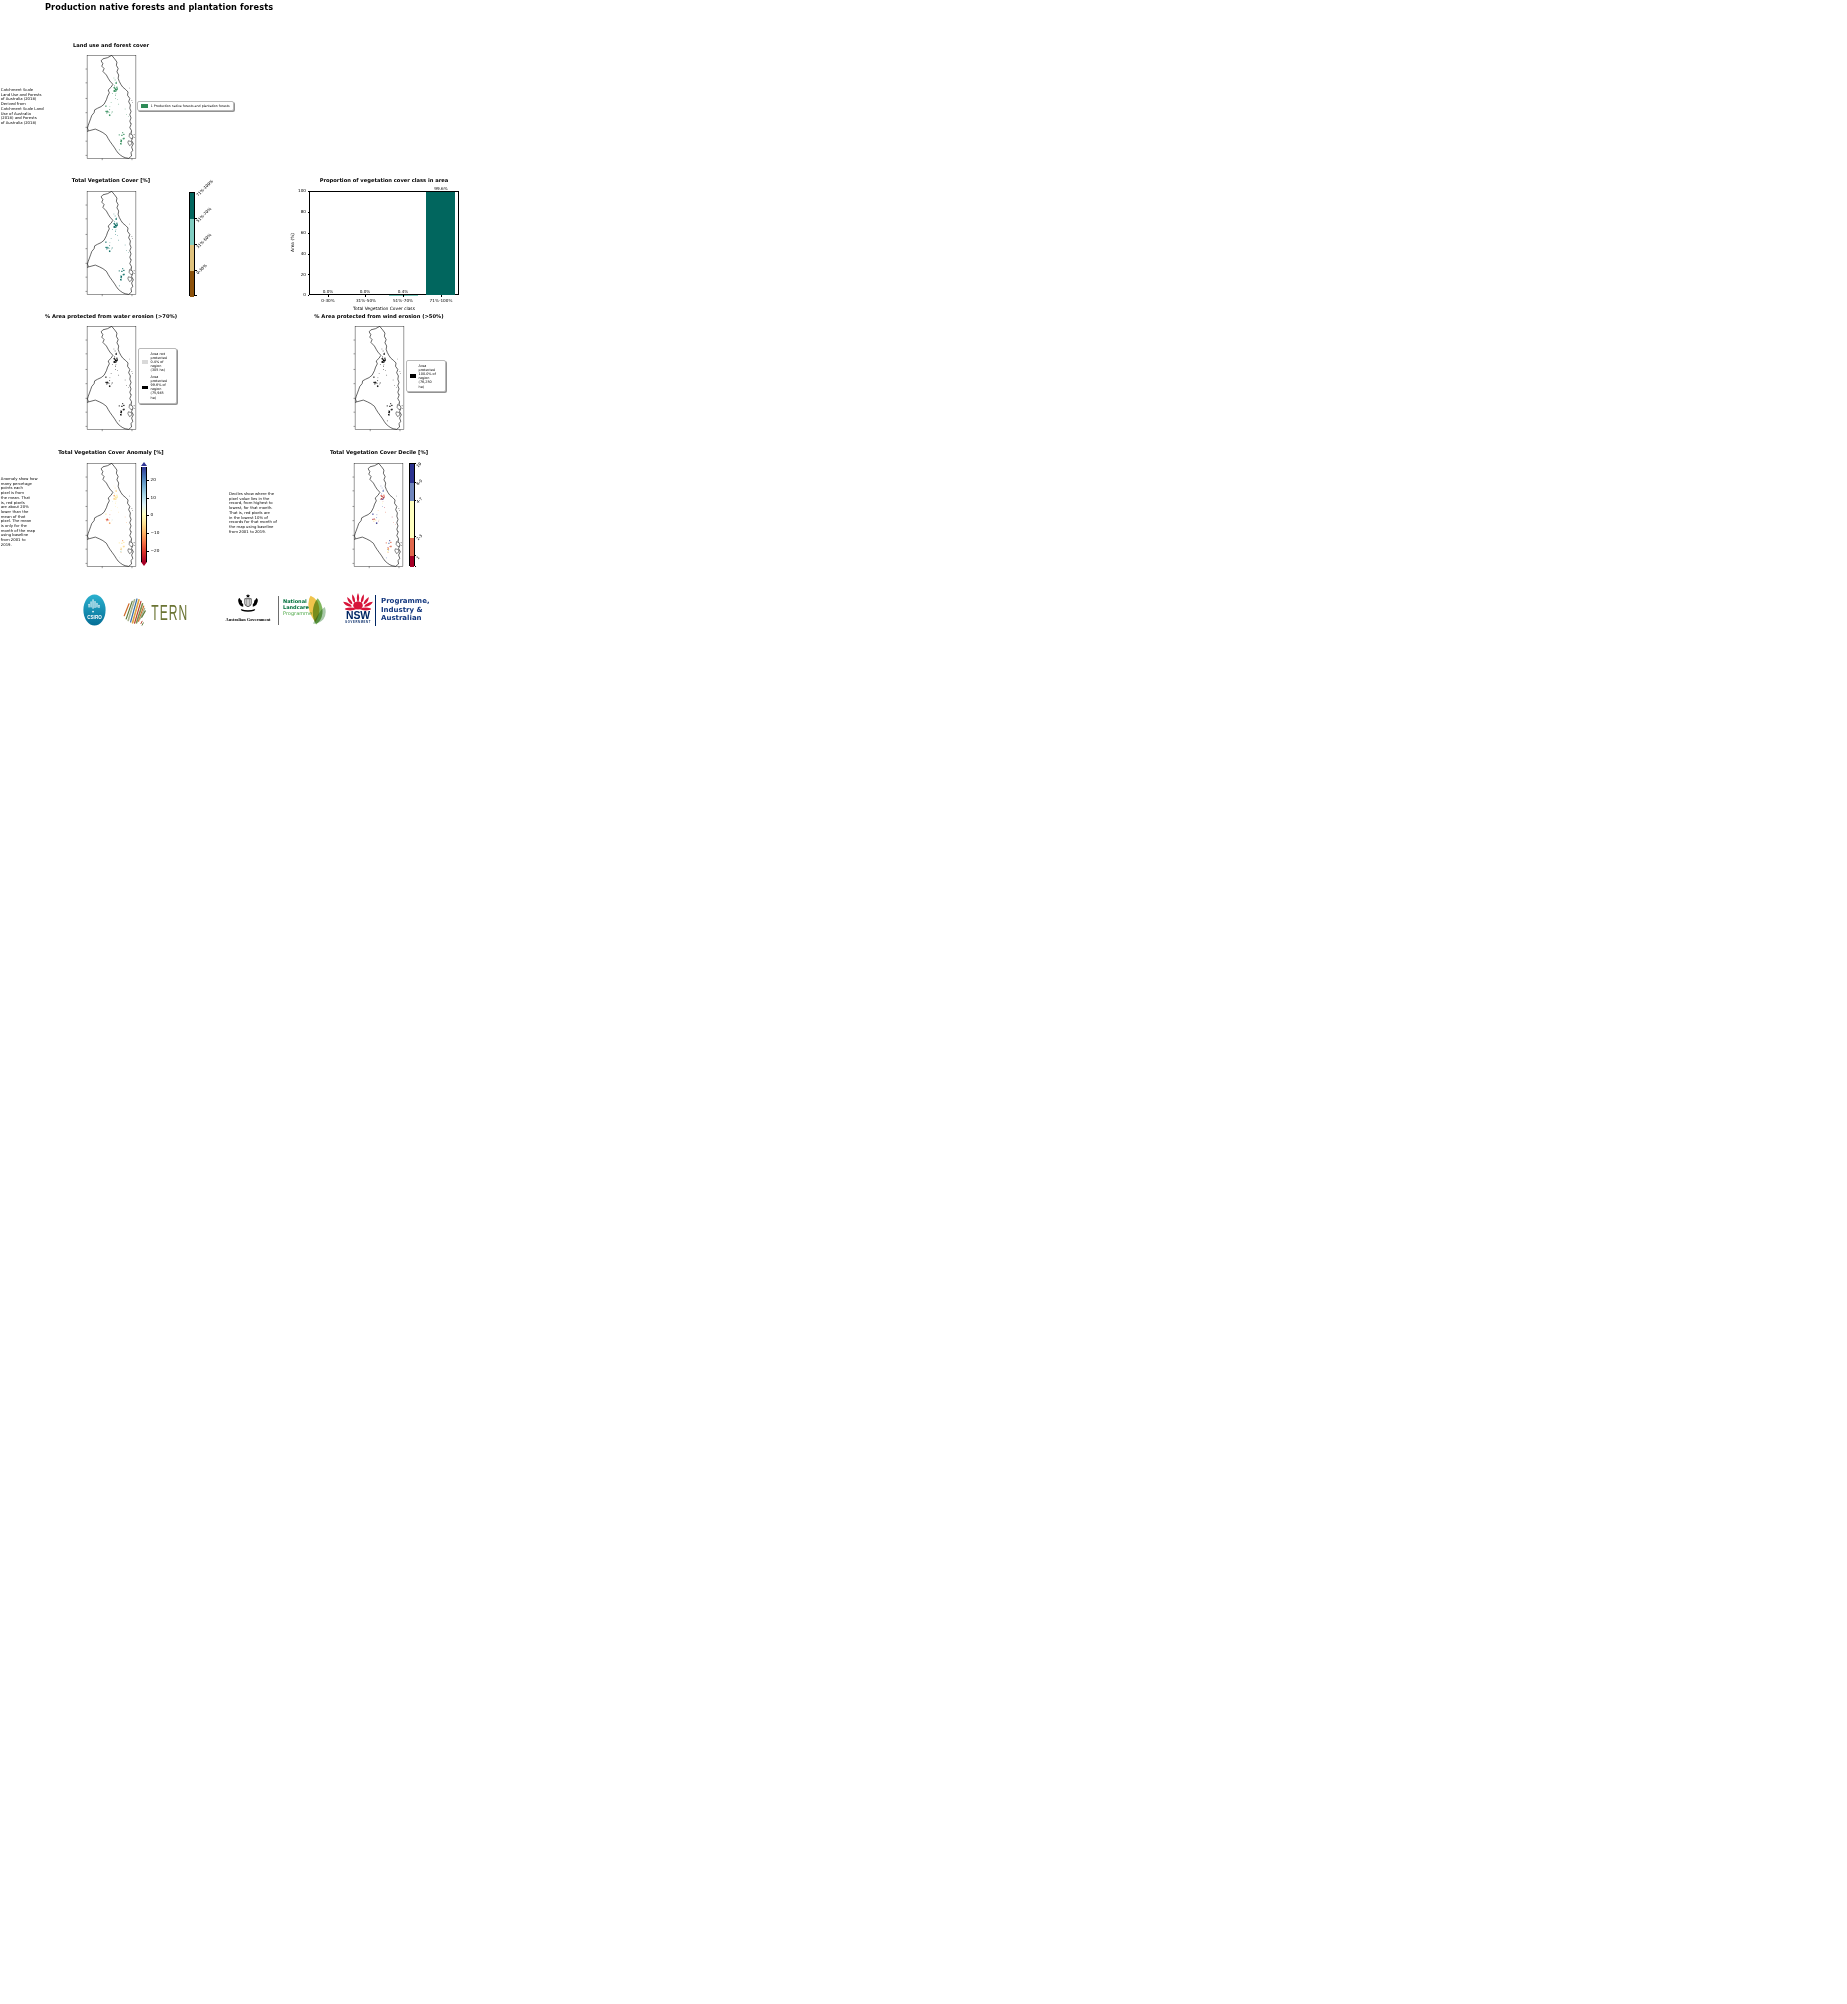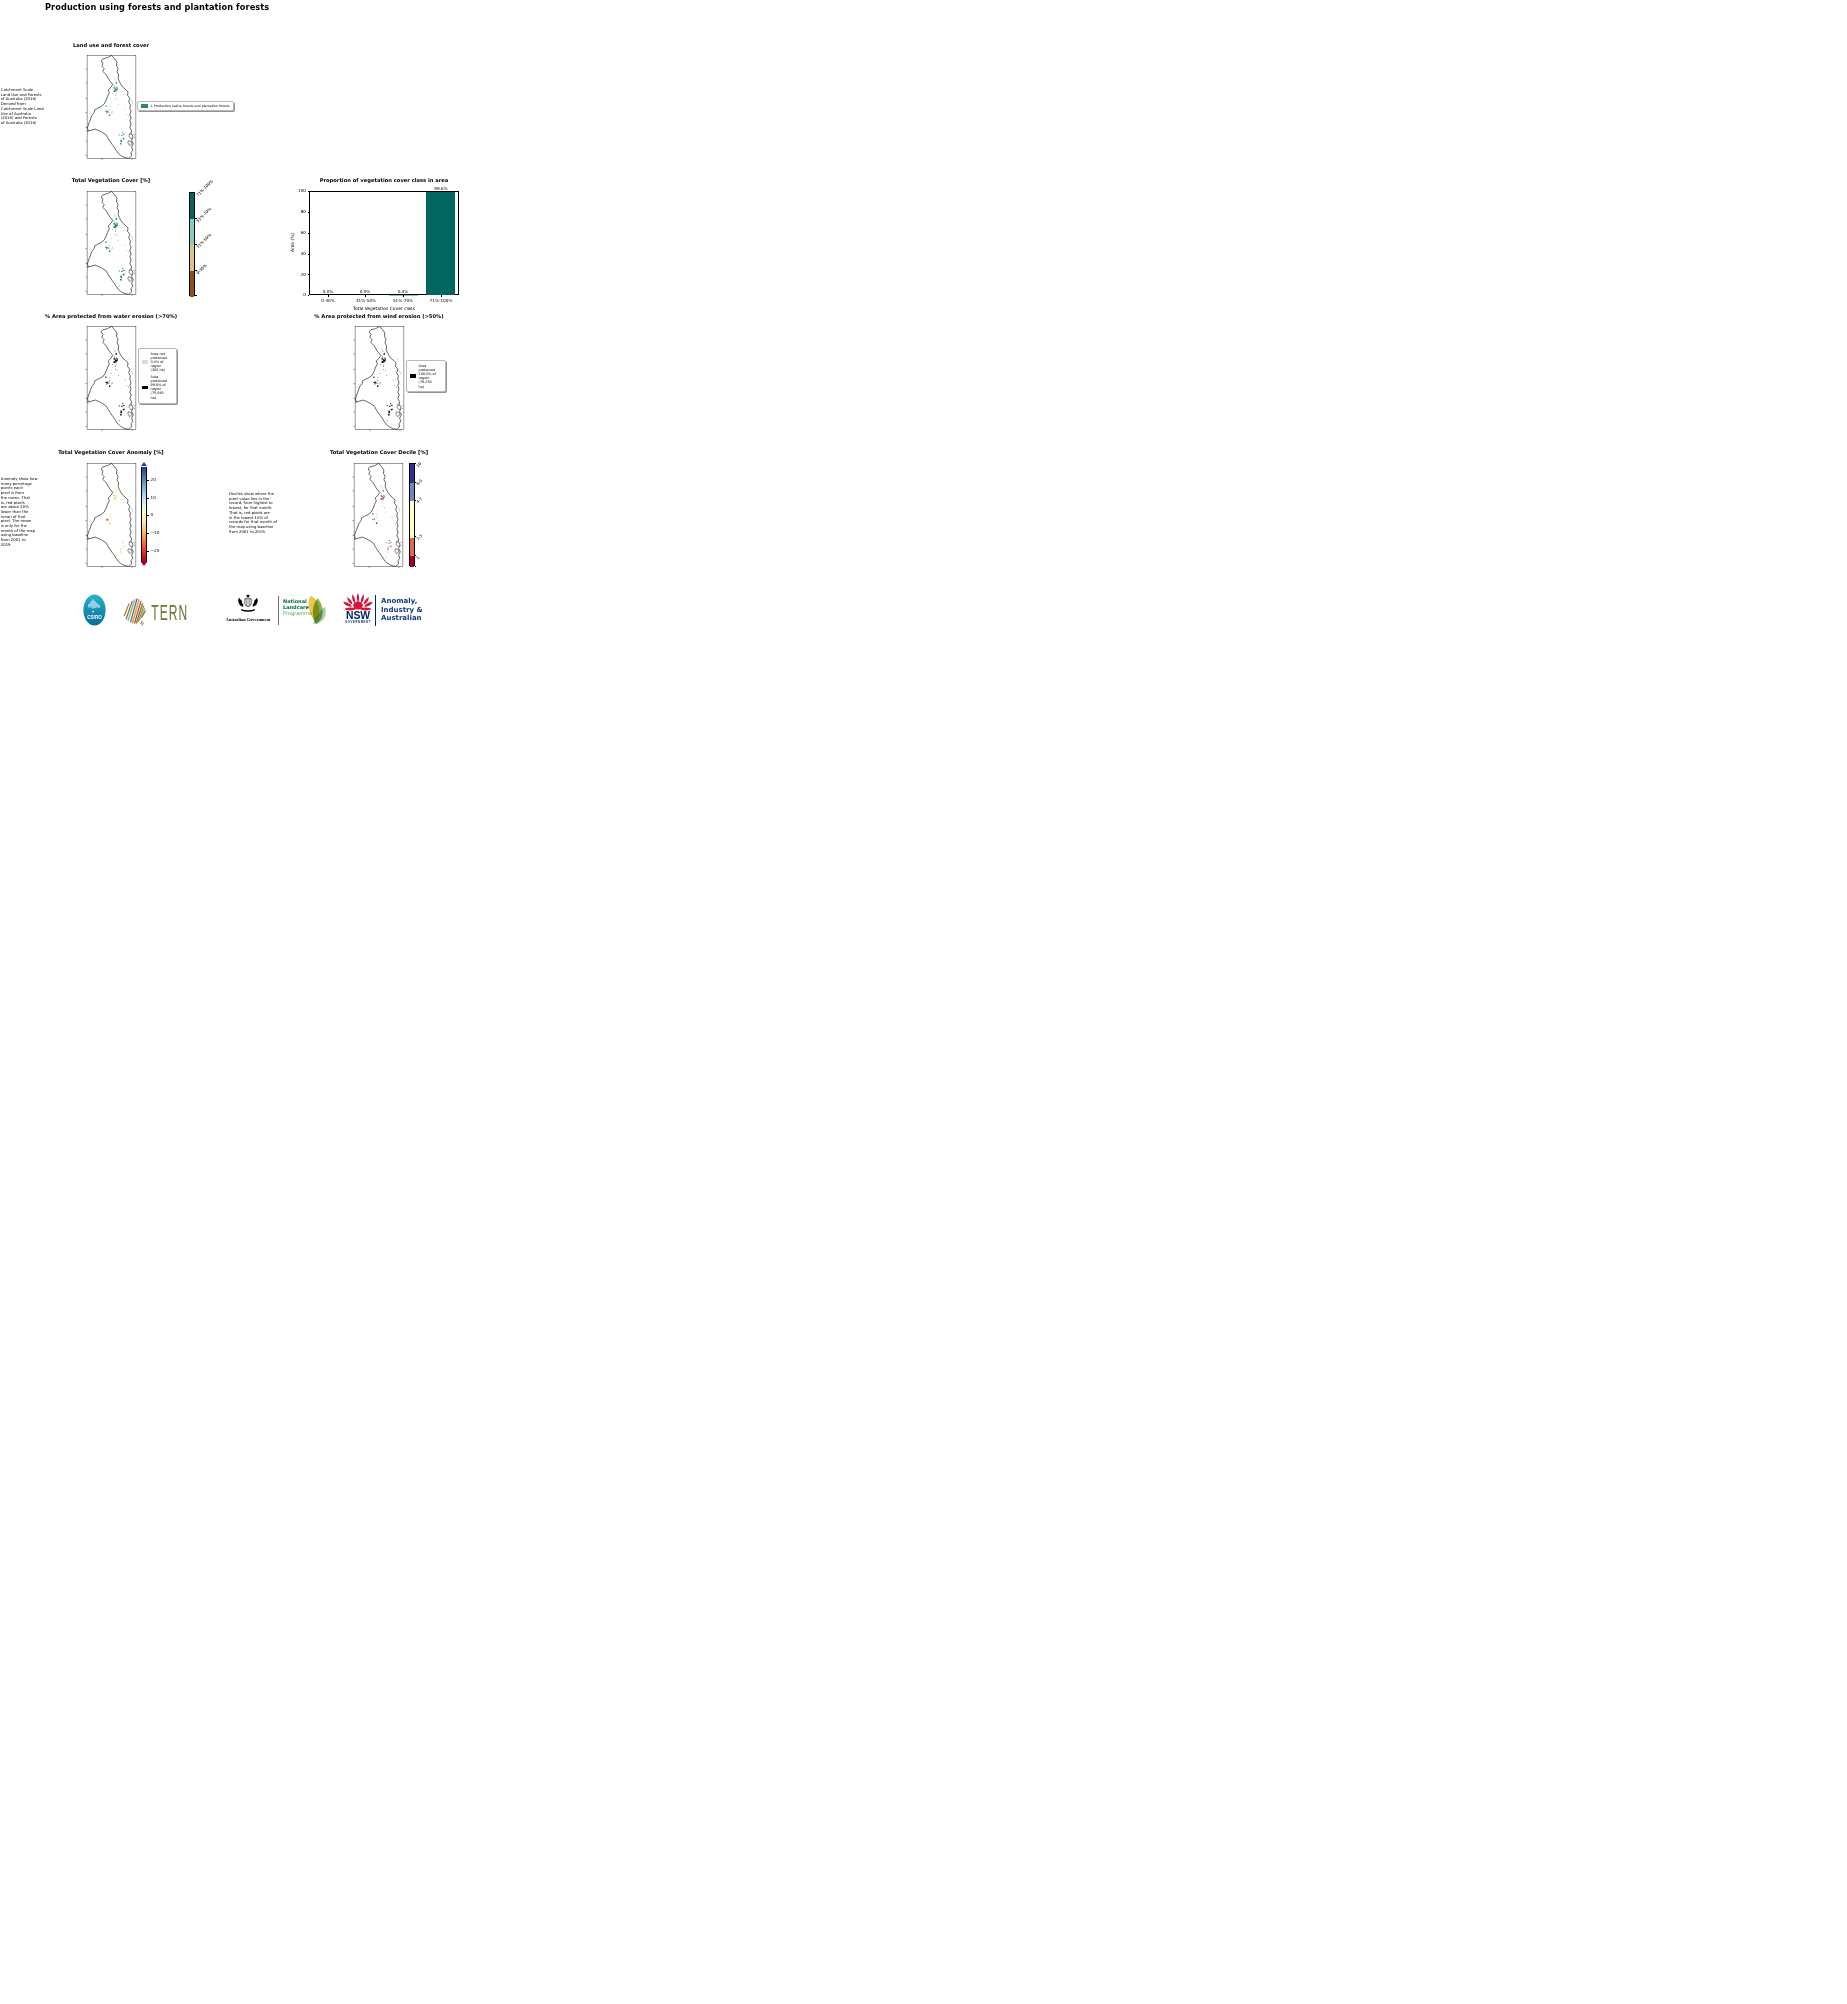--- a/index.html
+++ b/index.html
@@ -39,21 +39,21 @@
   
   .divider{position:absolute;background:#6e6e6e;}
   .nlp-line{font-size:5px;font-weight:bold;line-height:6.2px;}
   .dpie-line{font-size:7px;font-weight:bold;line-height:8.6px;}
 </style>
 </head>
 <body>
 
 <div class="page">
 
-  <div class="abs page-title" style="left:45px;top:1.6px;">Production using forests and plantation forests</div>
+  <div class="abs page-title" style="left:45px;top:1.6px;">Production native forests and plantation forests</div>
 
   <div class="abs panel-title" style="left:27px;top:42px;">Land use and forest cover</div>
   <div class="abs side-text" style="left:0.8px;top:88px;width:48px;"> Catchment Scale
 Land Use and Forests
 of Australia (2018)
 Derived from
 Catchment Scale Land
 Use of Australia
 (2018) and Forests
 of Australia (2018)</div>
@@ -797,19 +797,19 @@
         <path d="M76,40 Q60,36 48,42 Q60,48 76,44 Q80,42 76,40 Z"></path>
       </g>
       <text x="45" y="66" text-anchor="middle" font-size="26" font-weight="bold" fill="#002664" font-family="Liberation Sans, sans-serif">NSW</text>
       <text x="45" y="78" text-anchor="middle" font-size="6.8" letter-spacing="1.6" font-weight="bold" fill="#002664" font-family="Liberation Sans, sans-serif">GOVERNMENT</text>
     </svg>
   </div>
 
   <div class="divider" style="left:375px;top:595px;width:0.8px;height:30.5px;background:#002664;"></div>
 
   <div class="abs" style="left:381px;top:597px;color:#14387f;">
-    <div class="dpie-line">Anomaly,</div>
+    <div class="dpie-line">Programme,</div>
     <div class="dpie-line">Industry &amp;</div>
     <div class="dpie-line">Australian</div>
   </div>
 
 </div>
 
 
 </body></html>

